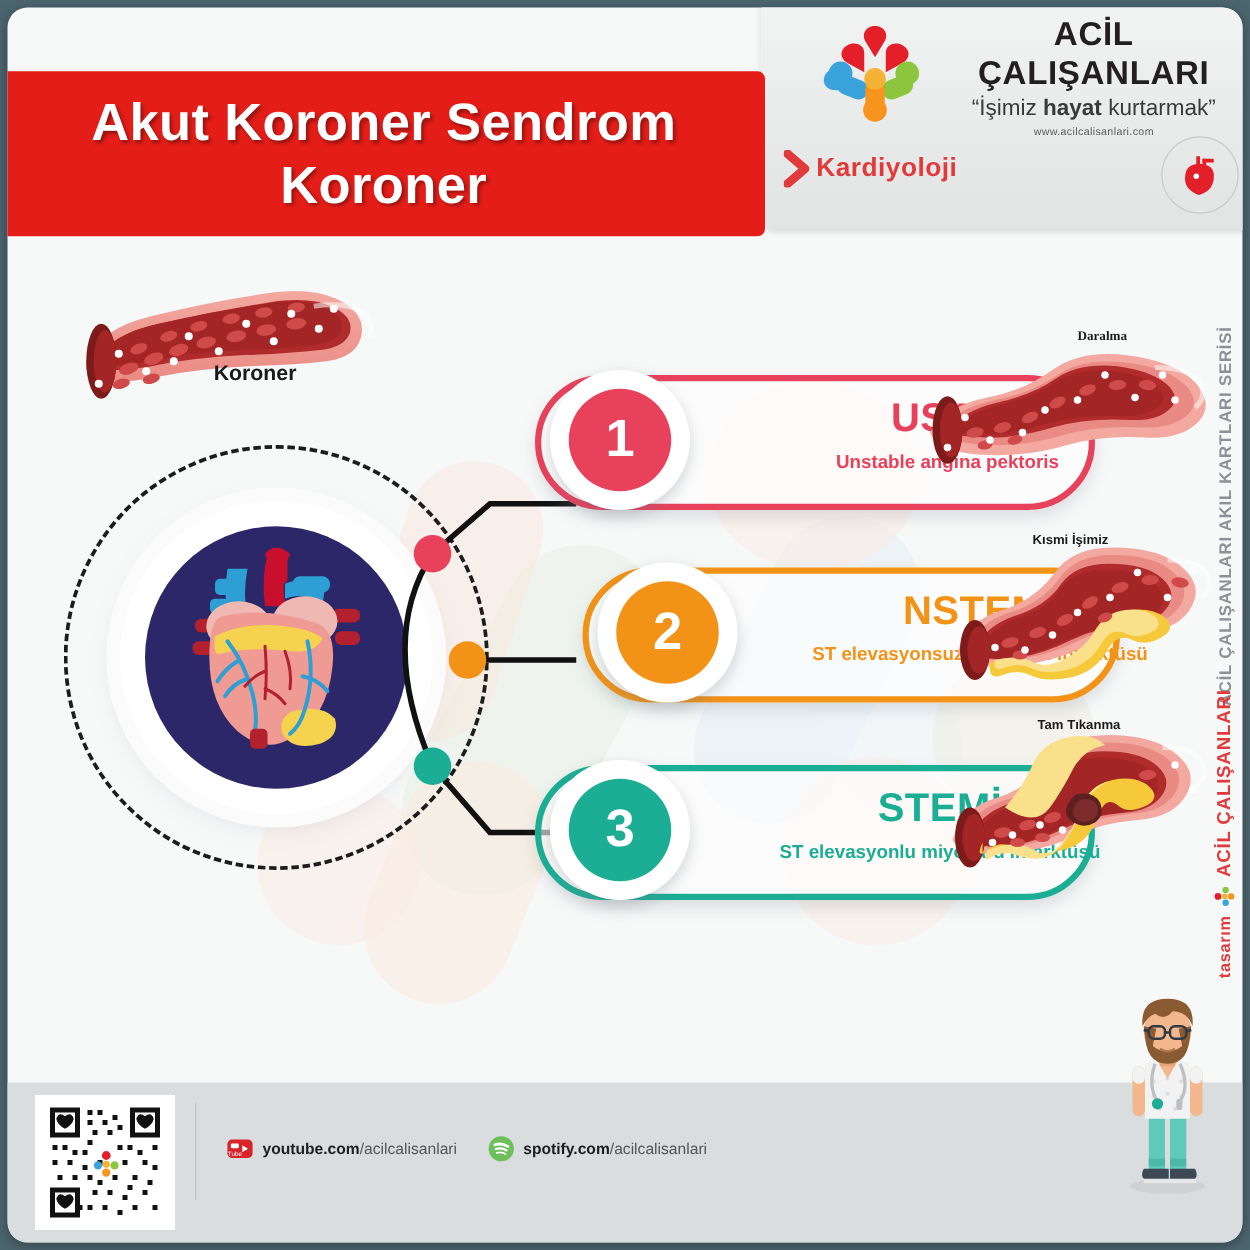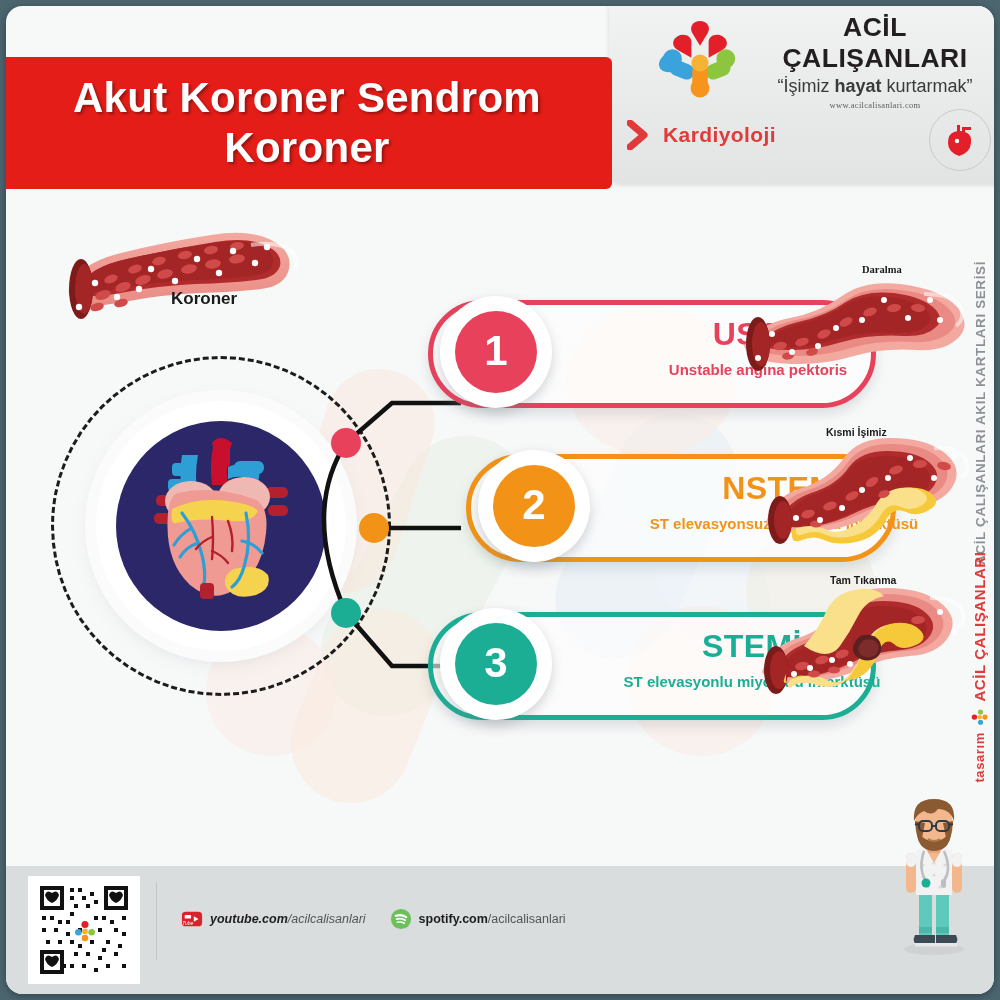--- a/index.html
+++ b/index.html
@@ -43,23 +43,23 @@
     background:linear-gradient(180deg,#f2f3f3 0%,#e8eaea 60%,#e2e4e4 100%);
     border-radius:12px;
     box-shadow:0 1px 5px rgba(0,0,0,.13);
     z-index:5;
   }
   #logo-mark { position:absolute; left:48px; top:18px; width:86px; height:86px; }
   #brand-text { position:absolute; left:146px; top:16px; width:240px; text-align:center; }
   #brand-name { font-size:26.5px; font-weight:bold; color:#231f20; letter-spacing:.5px; }
   #brand-slogan { font-size:18px; color:#3a3a3a; margin-top:2px; }
   #brand-slogan b { font-weight:bold; }
-  #brand-url { font-size:8.5px; color:#5b5b5b; margin-top:3px; letter-spacing:.3px;font-family:Liberation Serif, serif; }
-
-  #cat-row { position:absolute; left:18px; top:124px; display:flex; align-items:center; gap:14px; }
+  #brand-url { font-size:8.5px; color:#5b5b5b; margin-top:3px; letter-spacing:.3px; }
+
+  #cat-row { position:absolute; left:18px; top:124px; display:flex; align-items:center; gap:4px; }
   #cat-label { font-size:21px; font-weight:bold; color:#e03a3a; letter-spacing:.4px; }
   #heart-badge {
     position:absolute; right:18px; top:113px;
     width:62px; height:62px; border-radius:50%;
     border:1.5px solid #c9cccc;
     display:flex; align-items:center; justify-content:center;
   }
 
   
   .pill { position:absolute; border-radius:80px; opacity:.5; z-index:0; }
@@ -569,21 +569,21 @@
             <circle cx="20" cy="56" r="15" fill="#3aa3dc"></circle>
           <circle cx="80" cy="56" r="15" fill="#8cc63f"></circle>
             <circle cx="50" cy="82" r="15" fill="#f7941e"></circle>
           <circle cx="50" cy="52" r="13" fill="#f5b335"></circle>
         </g>
       </svg>
     </div>
     <div id="divider"></div>
 
     <div id="social">
-      <a class="soc" style="text-decoration:none;font-style:italic;">
+      <a class="soc" style="text-decoration:none;">
         <svg width="22" height="22" viewBox="0 0 24 24">
           <rect x="1" y="4" width="22" height="16" rx="4" fill="#d8232a"></rect>
           <rect x="4" y="7.5" width="7" height="4" rx="1" fill="#fff"></rect>
           <text x="7.5" y="18" font-size="5.5" fill="#fff" text-anchor="middle" font-family="Liberation Sans">Tube</text>
           <path d="M14 9 l5 3 -5 3z" fill="#fff"></path>
         </svg>
         <span class="lbl"><b>youtube.com</b><span>/acilcalisanlari</span></span>
       </a>
       <a class="soc" style="text-decoration:none;">
         <svg width="22" height="22" viewBox="0 0 24 24">

